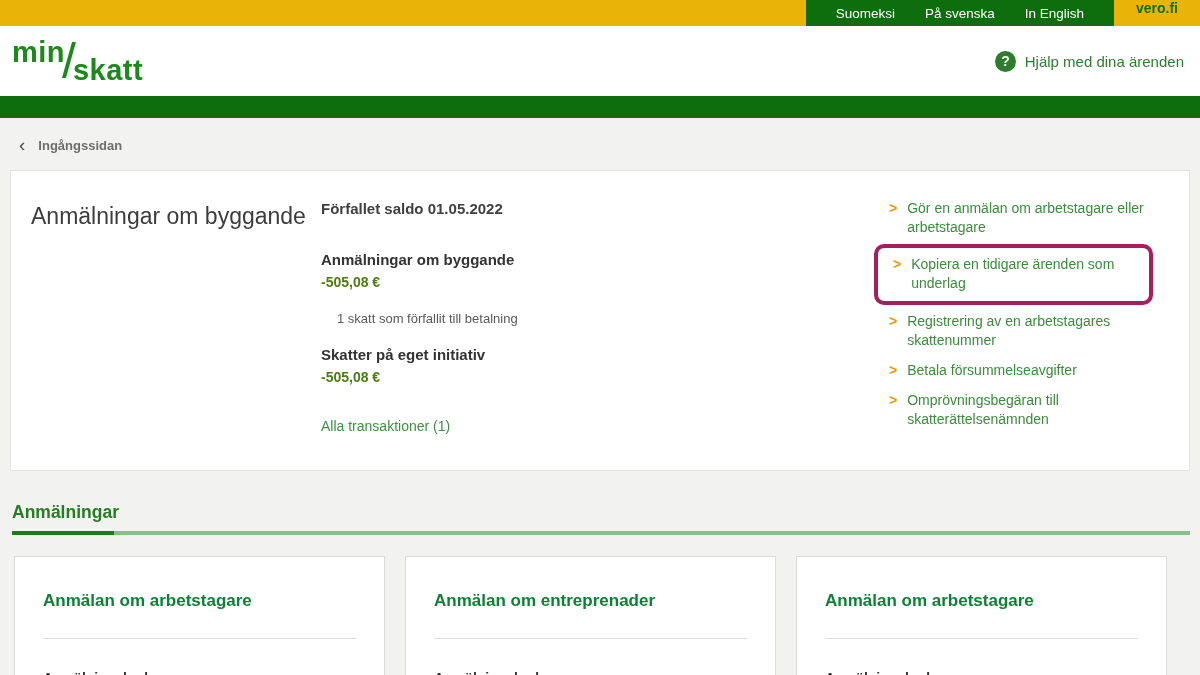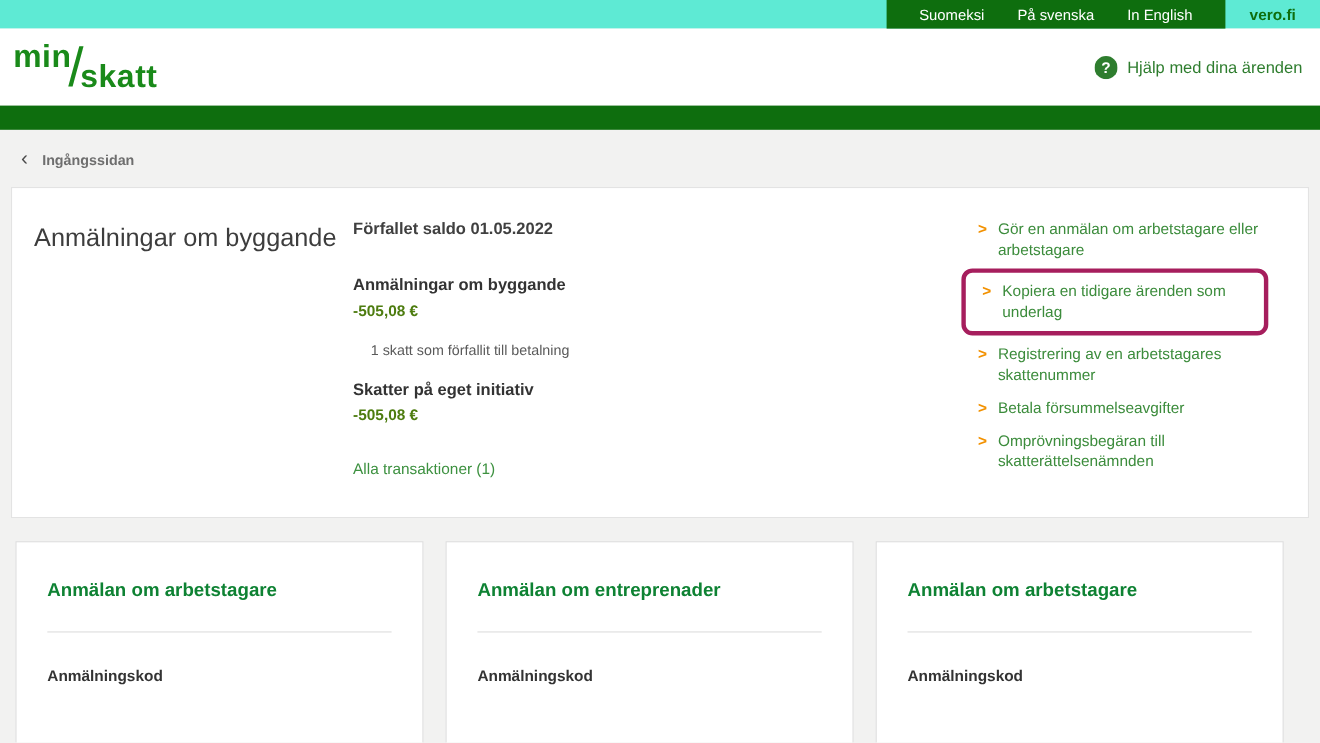--- a/index.html
+++ b/index.html
@@ -1,23 +1,23 @@
 <!DOCTYPE html>
 <html><head>
 <meta charset="utf-8">
 <style>
   * { margin:0; padding:0; box-sizing:border-box; }
   html,body { width:1200px; height:675px; overflow:hidden; background:#f2f2f1;
               font-family:"Liberation Sans", sans-serif; }
 
   
-  .topbar { height:26px; background:#5eead4; display:flex; justify-content:flex-end; align-items:stretch; }
+  .topbar { height:26px; background:#eab308; display:flex; justify-content:flex-end; align-items:stretch; }
   .lang-strip { background:#0e6e0e; display:flex; align-items:center; gap:30px; padding:0 30px; }
   .lang-link { color:#ffffff; font-size:13.5px; cursor:pointer; white-space:nowrap; }
-  .brand-box { width:86px; display:flex; align-items:center; justify-content:center; }
+  .brand-box { width:86px; display:flex; align-items:flex-start; justify-content:center; }
   .brand-link { color:#0e6e0e; font-weight:700; font-size:14px; cursor:pointer; }
 
   
   .header { height:70px; background:#ffffff; display:flex; align-items:center;
             justify-content:space-between; padding:0 16px 0 12px; }
   .logo { color:#1a8a1a; font-weight:700; display:flex; align-items:center; cursor:pointer; }
   .logo-min   { font-size:29px; transform:translateY(-9px); letter-spacing:.5px; }
   .logo-slash { font-size:50px; font-weight:400; margin:0 -3px; line-height:1; }
   .logo-skatt { font-size:29px; transform:translateY(9px); letter-spacing:.5px; }
   .hdr-right { display:flex; align-items:center; gap:34px; }
@@ -137,20 +137,26 @@
         <span class="chev">&gt;</span>
         <span class="alabel">Betala försummelseavgifter</span>
       </div>
       <div class="action">
         <span class="chev">&gt;</span>
         <span class="alabel">Omprövningsbegäran till skatterättelsenämnden</span>
       </div>
     </div>
   </div>
 
+  <div class="tab-row">
+    <span class="tab-label">Anmälningar</span>
+    <div class="tab-underline">
+      <div class="active-seg"></div>
+    </div>
+  </div>
 
   <div class="cards-row">
     <div class="card">
       <div class="card-title">Anmälan om arbetstagare</div>
       <hr class="card-divider">
       <div class="card-label">Anmälningskod</div>
 
     </div>
     <div class="card">
       <div class="card-title">Anmälan om entreprenader</div>

